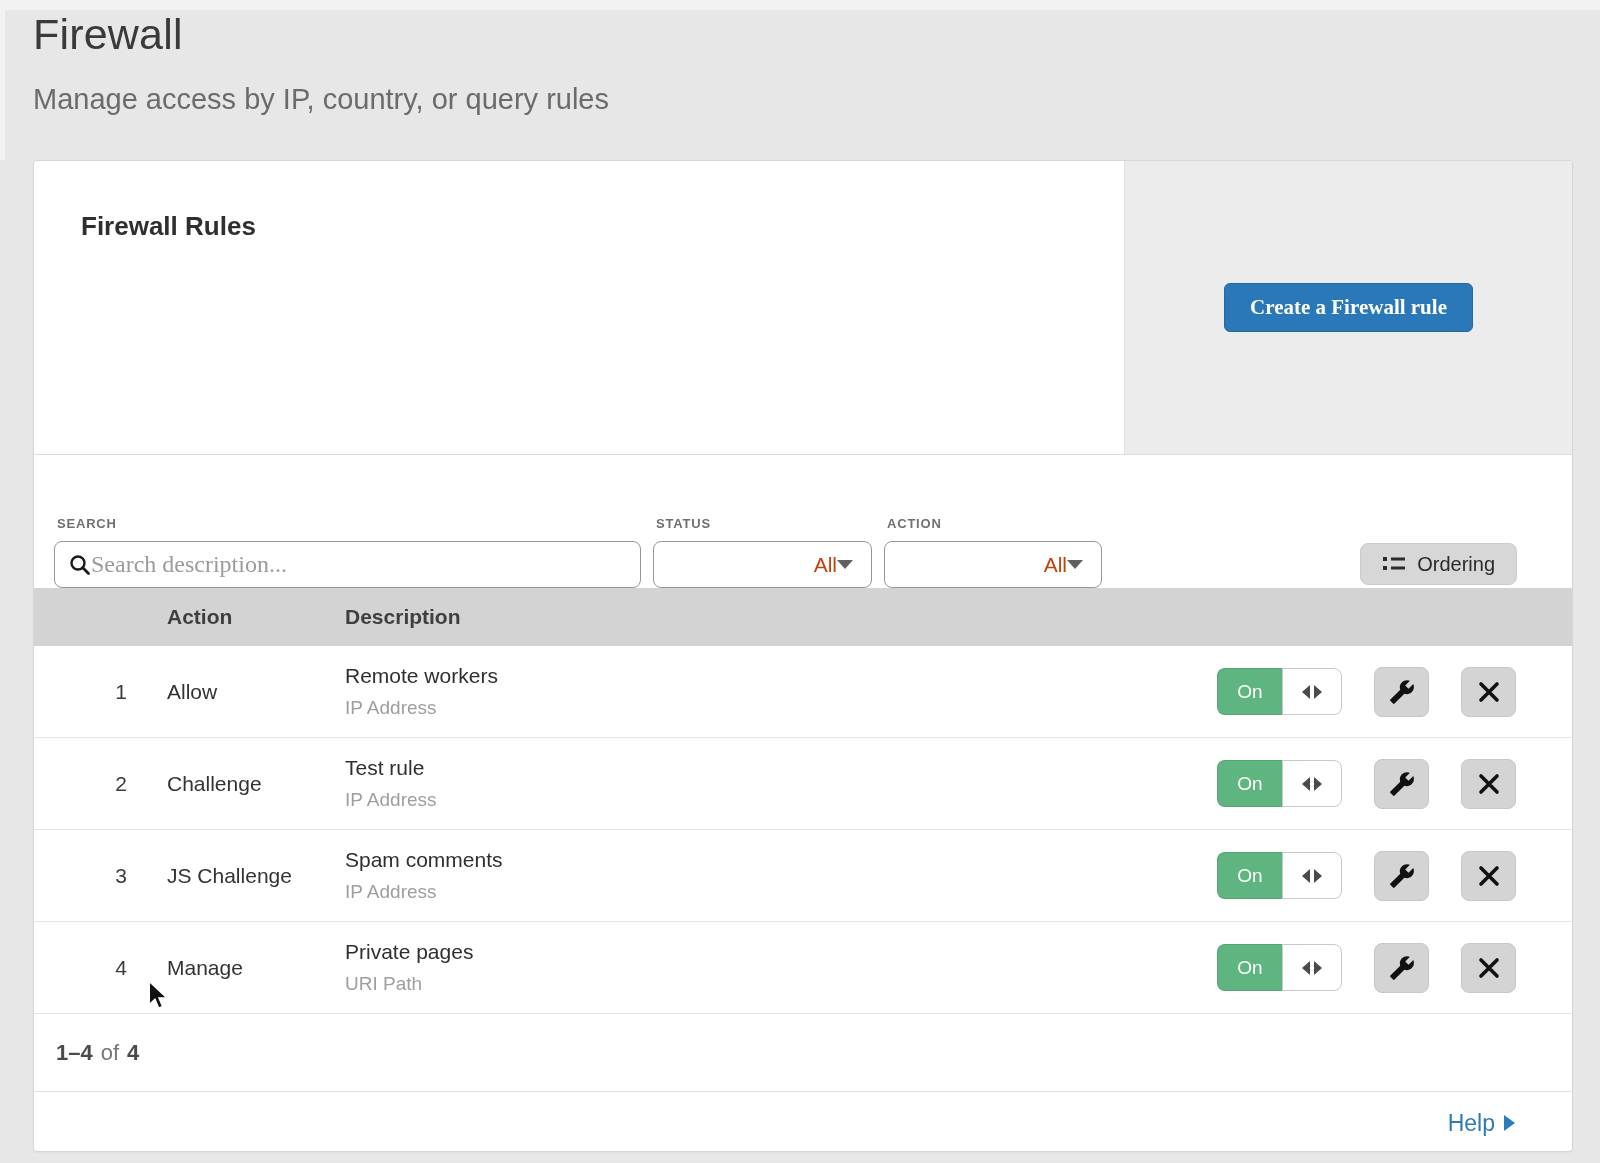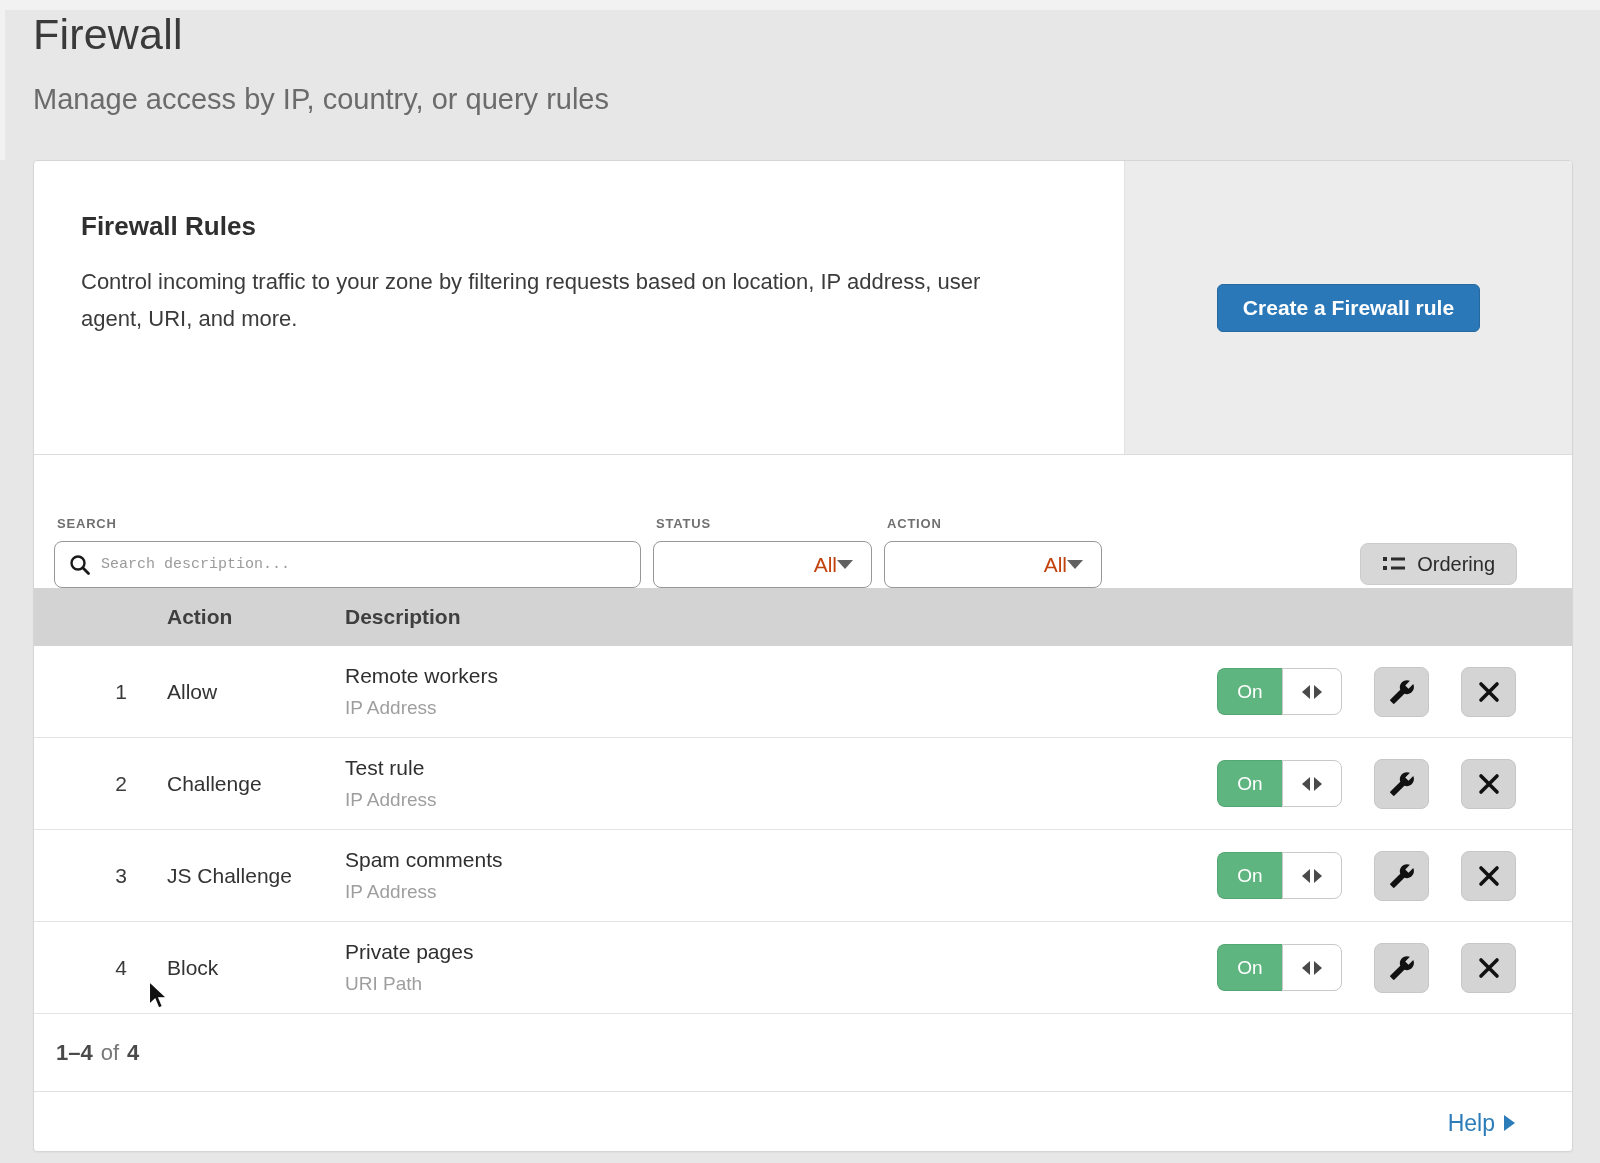--- a/index.html
+++ b/index.html
@@ -38,34 +38,34 @@
   .card-top-right{
     width:448px;background:#ececec;border-left:1px solid #e2e2e2;
     display:flex;align-items:center;justify-content:center;
   }
   .rules-heading{font-size:26px;font-weight:700;color:#2f2f2f;}
   .rules-desc{font-size:22px;line-height:37px;color:#3b3b3b;margin-top:21px;max-width:945px;}
   .rules-usage{font-size:22px;font-weight:700;color:#2f2f2f;margin-top:35px;}
   .create-btn{
     background:var(--accent);color:#fff;border:1px solid #256a a3;
     border:1px solid #25699f;border-radius:6px;
-    font-family:Liberation Sans, sans-serif;font-size:21px;font-weight:700;
+    font-family:Liberation Serif, serif;font-size:21px;font-weight:700;
     padding:11px 25px;cursor:pointer;
   }
 
   
   .filter-bar{display:flex;align-items:flex-end;padding:21px 55px 0 20px;height:133px;}
   .filter-group{display:flex;flex-direction:column;}
   .filter-label{font-size:13px;font-weight:700;letter-spacing:.8px;color:#707070;margin:0 0 10px 3px;}
   .search-box{
     width:587px;height:47px;border:1.5px solid #979797;border-radius:8px;background:#fff;
     display:flex;align-items:center;padding:0 14px;
   }
   .search-box input{
-    border:none;outline:none;flex:1;font-family:Liberation Mono, monospace;font-size:15px;color:#333;margin-left:10px;background:transparent;
+    border:none;outline:none;flex:1;font-family:Liberation Serif, serif;font-size:24px;color:#333;background:transparent;
   }
   .search-box input::placeholder{color:#9b9b9b;}
   .select-box{
     height:47px;border:1.5px solid #979797;border-radius:8px;background:#fff;
     display:flex;align-items:center;justify-content:flex-end;
     padding:0 18px;font-size:21px;color:#c2410c;cursor:pointer;
   }
   .status-select{width:219px;margin-left:12px;}
   .action-select{width:218px;margin-left:12px;}
   .caret-down{
@@ -132,21 +132,20 @@
 <div class="page-header">
   <div class="page-title">Firewall</div>
   <div class="page-subtitle">Manage access by IP, country, or query rules</div>
 </div>
 
 <div class="card">
 
   <div class="card-top">
     <div class="card-top-left">
       <div class="rules-heading">Firewall Rules</div>
-      <div class="rules-desc">Control incoming traffic to your zone by filtering requests based on location, IP address, user agent, URI, and more.</div>
     </div>
     <div class="card-top-right">
       <button class="create-btn">Create a Firewall rule</button>
     </div>
   </div>
 
   <div class="filter-bar">
     <div class="filter-group">
       <span class="filter-label">SEARCH</span>
       <div class="search-box">
@@ -268,21 +267,21 @@
       <button class="icon-btn">
         <svg width="22" height="22" viewBox="0 0 22 22">
           <path d="M3 3 L19 19 M19 3 L3 19" stroke="#111" stroke-width="3.6" stroke-linecap="round"></path>
         </svg>
       </button>
     </div>
   </div>
 
   <div class="trow">
     <div class="cell-num">4</div>
-    <div class="cell-action">Block</div>
+    <div class="cell-action">Manage</div>
     <div class="cell-desc">
       <div class="desc-title">Private pages</div>
       <div class="desc-sub">URI Path</div>
     </div>
     <div class="cell-controls">
       <div class="toggle">
         <span class="toggle-on">On</span>
         <span class="toggle-arrows">
           <i class="tri-left"></i>
           <i class="tri-right"></i>

